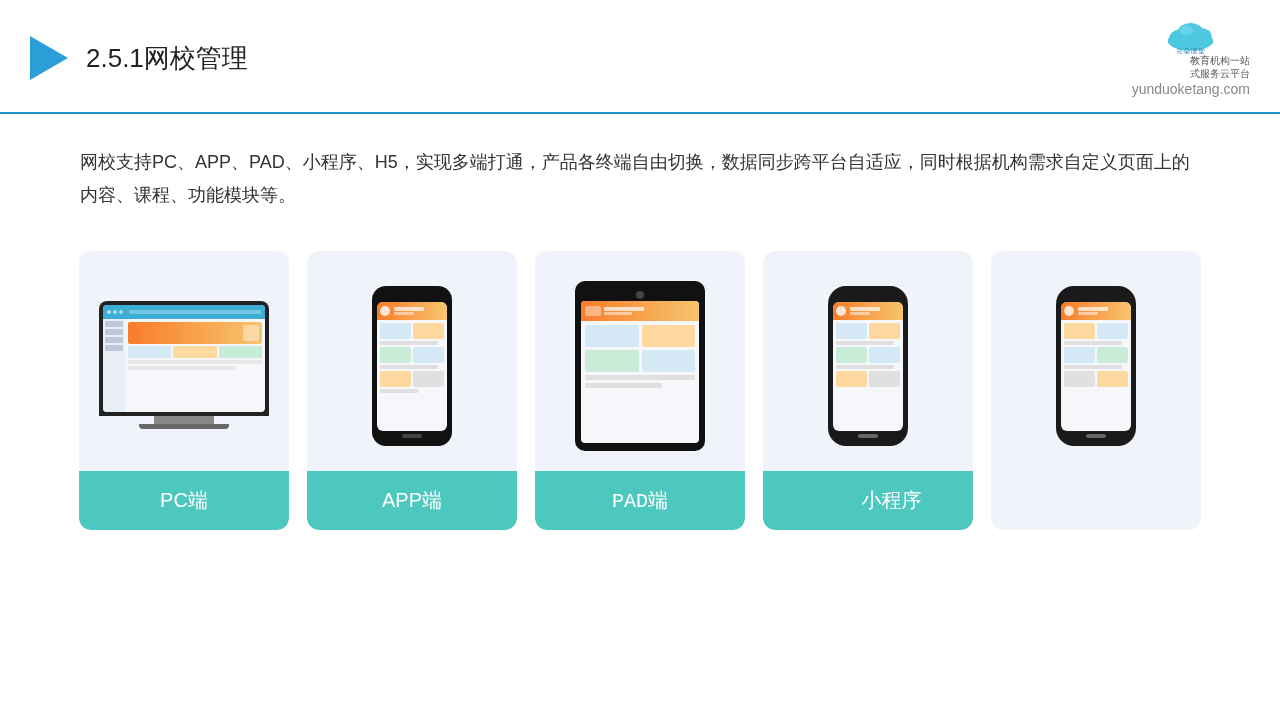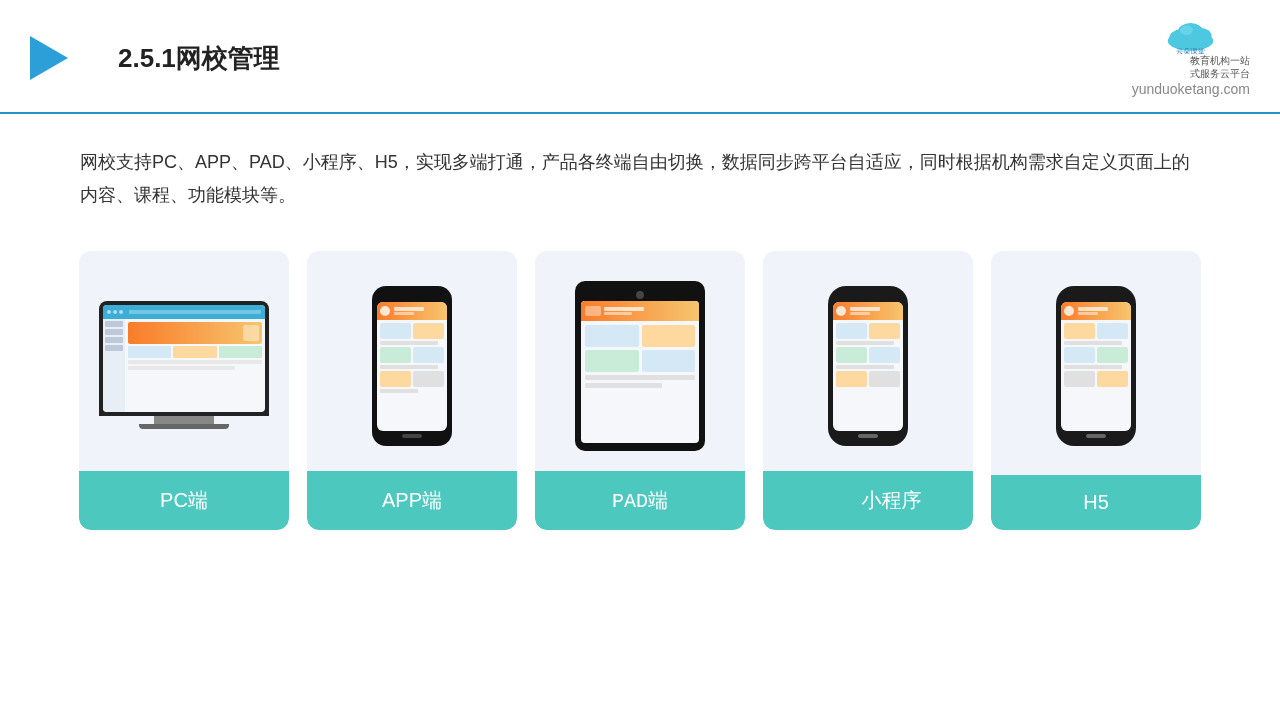--- a/index.html
+++ b/index.html
@@ -26,23 +26,22 @@
     }
     .play-icon {
       width: 0;
       height: 0;
       border-top: 22px solid transparent;
       border-bottom: 22px solid transparent;
       border-left: 38px solid #2d9fd8;
     }
     .page-title {
       font-size: 26px;
-      font-weight: 700;
+      font-weight: 400;
       color: #222;
-      margin-left: 32px;
     }
     .logo-area {
       display: flex;
       flex-direction: column;
       align-items: center;
     }
 
     
     .description {
       padding: 32px 80px 20px 80px;
@@ -533,16 +532,15 @@
             <div class="phone-line"></div>
             <div class="phone-row">
               <div class="phone-block gray"></div>
               <div class="phone-block orange"></div>
             </div>
           </div>
         </div>
         <div class="phone-home" style="background:#666;"></div>
       </div>
     </div>
-    <div class="card-label">H5</div>
   </div>
 
 </div>
 
 </body></html>

